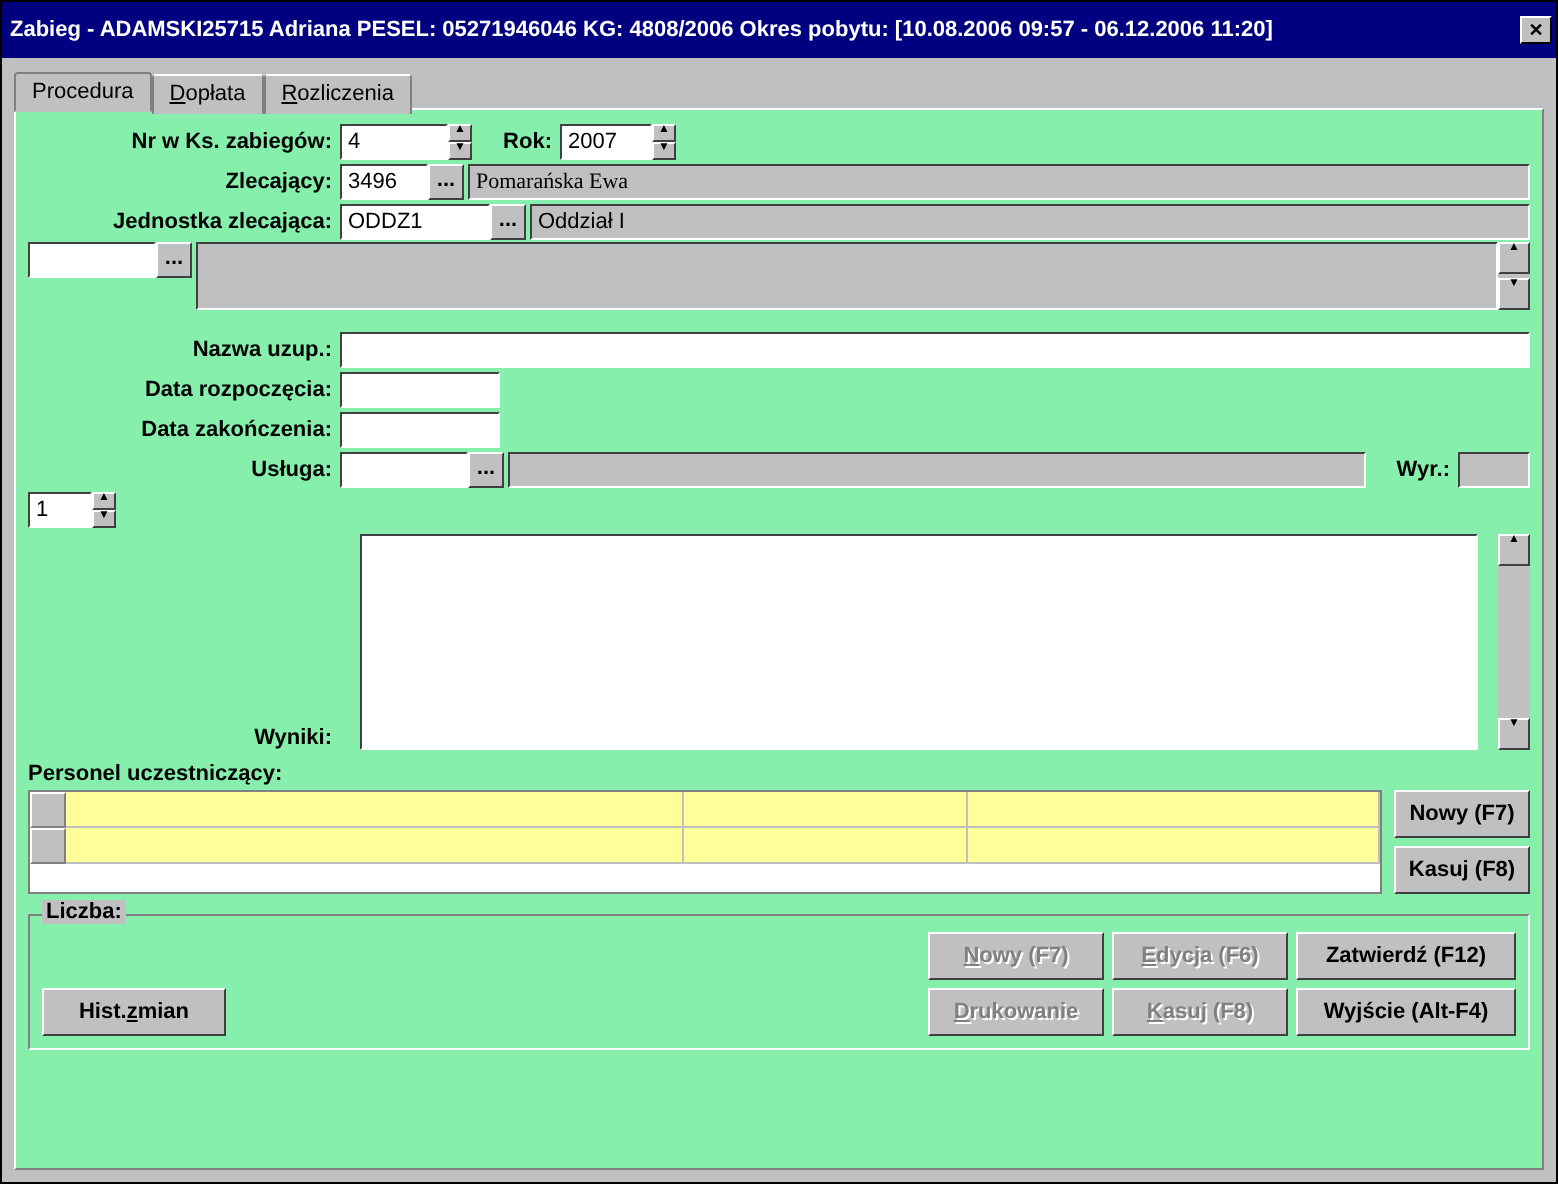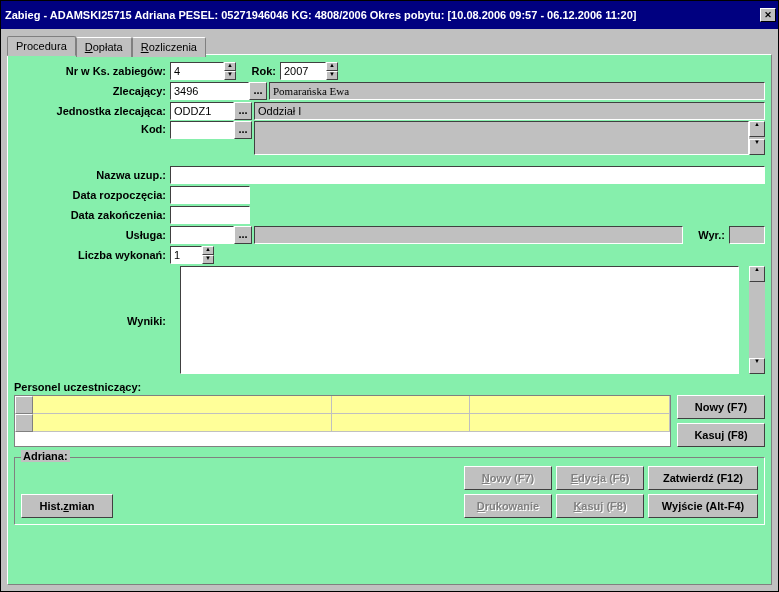--- a/index.html
+++ b/index.html
@@ -30,21 +30,21 @@
 .grid { border:1px solid #808080; background:#fff; }
 .grid-header { display:flex; background:#c0c0c0; }
 .gh { border:1px solid #fff; border-right-color:#808080; border-bottom-color:#808080; text-align:center; font-weight:bold; padding:2px 0; }
 .grid-body { display:flex; flex-direction:column; }
 .grid-row { display:flex; height:18px; }
 .gc { border-right:1px solid #c0c0c0; border-bottom:1px solid #c0c0c0; }
 .rowsel { width:18px; background:#c0c0c0; border:1px solid #fff; border-right-color:#808080; border-bottom-color:#808080; }
 .yellow { background:#ffff99; }
 .personnel-area { display:flex; gap:6px; margin-top:2px; }
 .personnel-grid { flex:1; }
-.personnel-btns { width:88px; display:flex; flex-direction:column; gap:4px; }
+.personnel-btns { width:68px; display:flex; flex-direction:column; gap:4px; }
 .btn { background:#c0c0c0; border:1px solid #fff; border-right-color:#404040; border-bottom-color:#404040; height:24px; display:flex; align-items:center; justify-content:center; font-weight:bold; cursor:pointer; padding:0 6px; }
 .btn.disabled { color:#808080; cursor:default; text-shadow:1px 1px 0 #fff; }
 .groupbox { border:1px solid #808080; border-top-color:#808080; border-left-color:#808080; border-right-color:#fff; border-bottom-color:#fff; position:relative; margin-top:10px; padding:8px 6px 6px 6px; }
 .groupbox-title { position:absolute; top:-8px; left:6px; background:#c0c0c0; padding:0 2px; font-weight:bold; }
 .func-row { display:flex; justify-content:flex-end; gap:4px; }
 .func-left { display:flex; align-items:flex-end; }
 .scroll-stub { width:16px; background:#c0c0c0; display:flex; flex-direction:column; justify-content:space-between; }
 </style>
 </head>
 <body>
@@ -73,36 +73,35 @@
           <div class="lbl" style="width:44px">Rok:</div>
           <input class="txt" style="width: 46px;" value="2007">
           <div class="spin">
             <div class="spin-btn">▲</div>
             <div class="spin-btn">▼</div>
           </div>
         </div>
 
         <div class="row">
           <div class="lbl lbl1">Zlecający:</div>
-          <input class="txt" style="width: 79px;" value="3496">
+          <input class="txt" style="width: 44px;" value="3496">
           <div class="lookup-btn">...</div>
           <div style="width:2px"></div>
           <input class="txt ro" style="flex: 1 1 0%; font-family: Liberation Serif, serif;" value="Pomarańska Ewa">
         </div>
 
         <div class="row">
           <div class="lbl lbl1">Jednostka zlecająca:</div>
-          <input class="txt" style="width: 64px;" value="ODDZ1">
+          <input class="txt" style="width: 75px;" value="ODDZ1">
           <div class="lookup-btn">...</div>
           <div style="width:2px"></div>
           <input class="txt ro" style="flex: 1 1 0%;" value="Oddział I">
         </div>
 
         <div class="row" style="height:36px; align-items:flex-start;">
-          <div class="lbl lbl1" style="padding-top:2px">Kod:</div>
           <input class="txt" style="width: 64px;" value="">
           <div class="lookup-btn">...</div>
           <div style="width:2px"></div>
           <div class="txt ro" style="flex:1; height:34px"></div>
           <div class="scroll-stub" style="height:34px">
             <div class="spin-btn" style="height:16px">▲</div>
             <div class="spin-btn" style="height:16px">▼</div>
           </div>
         </div>
 
@@ -128,29 +127,28 @@
           <div class="lbl lbl1">Usługa:</div>
           <input class="txt" style="width: 64px;" value="">
           <div class="lookup-btn">...</div>
           <div style="width:2px"></div>
           <input class="txt ro" style="flex: 1 1 0%;" value="">
           <div class="lbl" style="width:46px">Wyr.:</div>
           <input class="txt ro" style="width: 36px;" value="">
         </div>
 
         <div class="row">
-          <div class="lbl lbl1">Liczba wykonań:</div>
           <input class="txt" style="width: 32px;" value="1">
           <div class="spin">
             <div class="spin-btn">▲</div>
             <div class="spin-btn">▼</div>
           </div>
         </div>
 
-        <div class="row" style="height:110px; align-items:center;gap:10px;">
+        <div class="row" style="height:110px; align-items:flex-end;gap:10px;">
           <div class="lbl lbl1" style="padding-top:2px">Wyniki:</div>
           <div class="multiline" style="flex:1; height:108px"></div>
           <div class="scroll-stub" style="height:108px">
             <div class="spin-btn" style="height:16px">▲</div>
             <div class="spin-btn" style="height:16px">▼</div>
           </div>
         </div>
       </div>
 
       <div class="section-label">Personel uczestniczący:</div>
@@ -176,21 +174,21 @@
           <div class="btn">
               <span>Nowy (F7)</span>
             </div>
           <div class="btn">
               <span>Kasuj (F8)</span>
             </div>
         </div>
       </div>
 
       <div class="groupbox">
-        <div class="groupbox-title">Adriana:</div>
+        <div class="groupbox-title">Liczba:</div>
         <div style="display:flex; gap:4px;">
           <div class="func-left" style="flex:1; align-items:flex-end;">
             <div class="btn" style="width:92px; margin-top:28px;">Hist. <u>z</u>mian</div>
           </div>
           <div style="display:flex; flex-direction:column; gap:4px;">
             <div class="func-row">
               <div class="btn disabled" style="width:88px"><u>N</u>owy (F7)</div>
               <div class="btn disabled" style="width:88px"><u>E</u>dycja (F6)</div>
               <div class="btn" style="width:110px">
                   <span>Zatwierdź (F12)</span>

